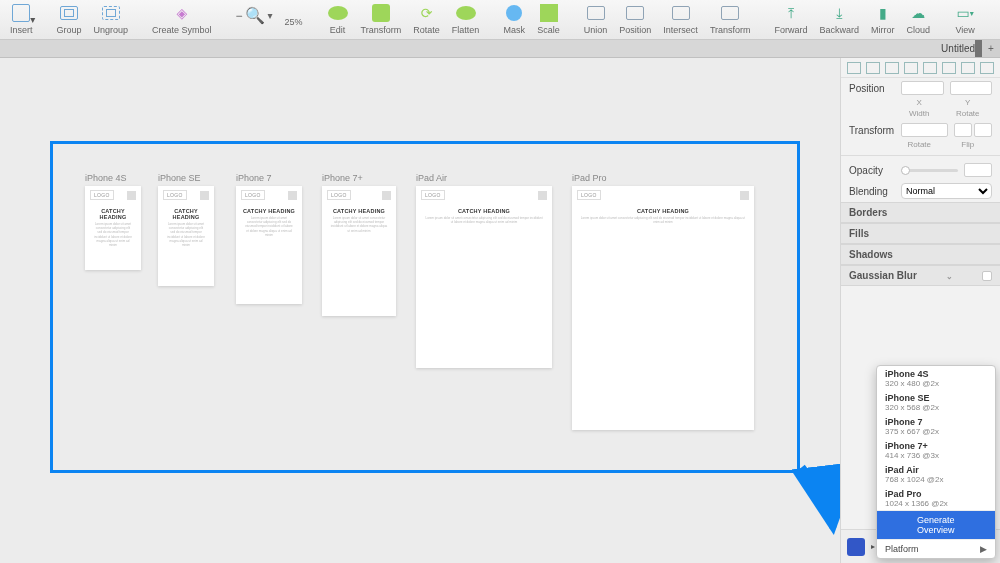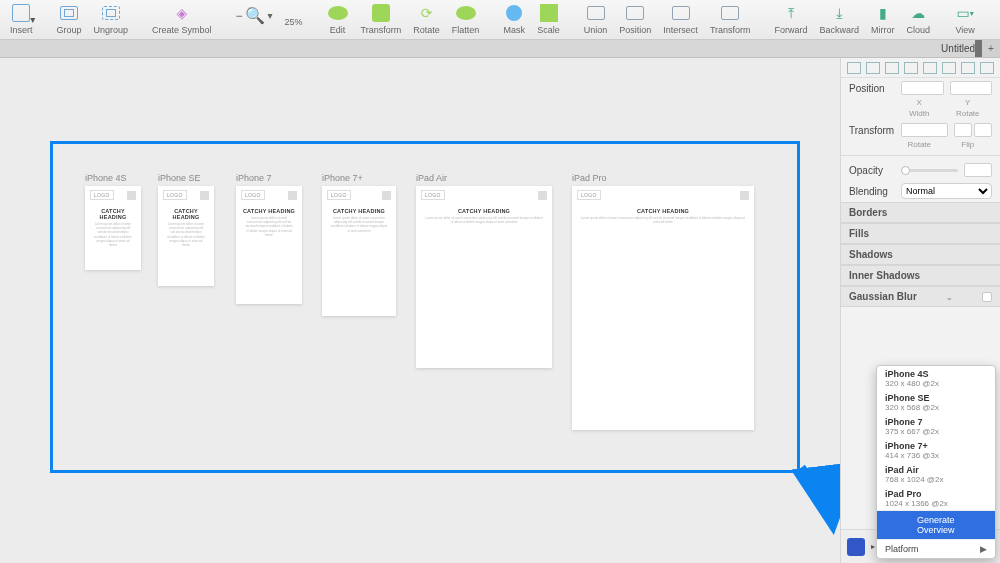--- a/index.html
+++ b/index.html
@@ -362,21 +362,20 @@
       <div class="op-val"></div>
     </div>
   <div class="insp-row">
       <div class="rlabel">Blending</div>
       <select><option>Normal</option></select>
     </div>
 
   <div class="section-h">Borders</div>
   <div class="section-h">Fills</div>
   <div class="section-h">Shadows</div>
-  <div class="section-h">Inner Shadows</div>
   <div class="section-h blur">
       <span>Gaussian Blur</span>
       <span style="font-size:8px;color:#999">⌄</span>
       <span class="chk"></span>
     </div>
 
   <div class="bottom-strip">
     <div class="bic"></div>
     <div class="pin">Pin</div>
   </div>

